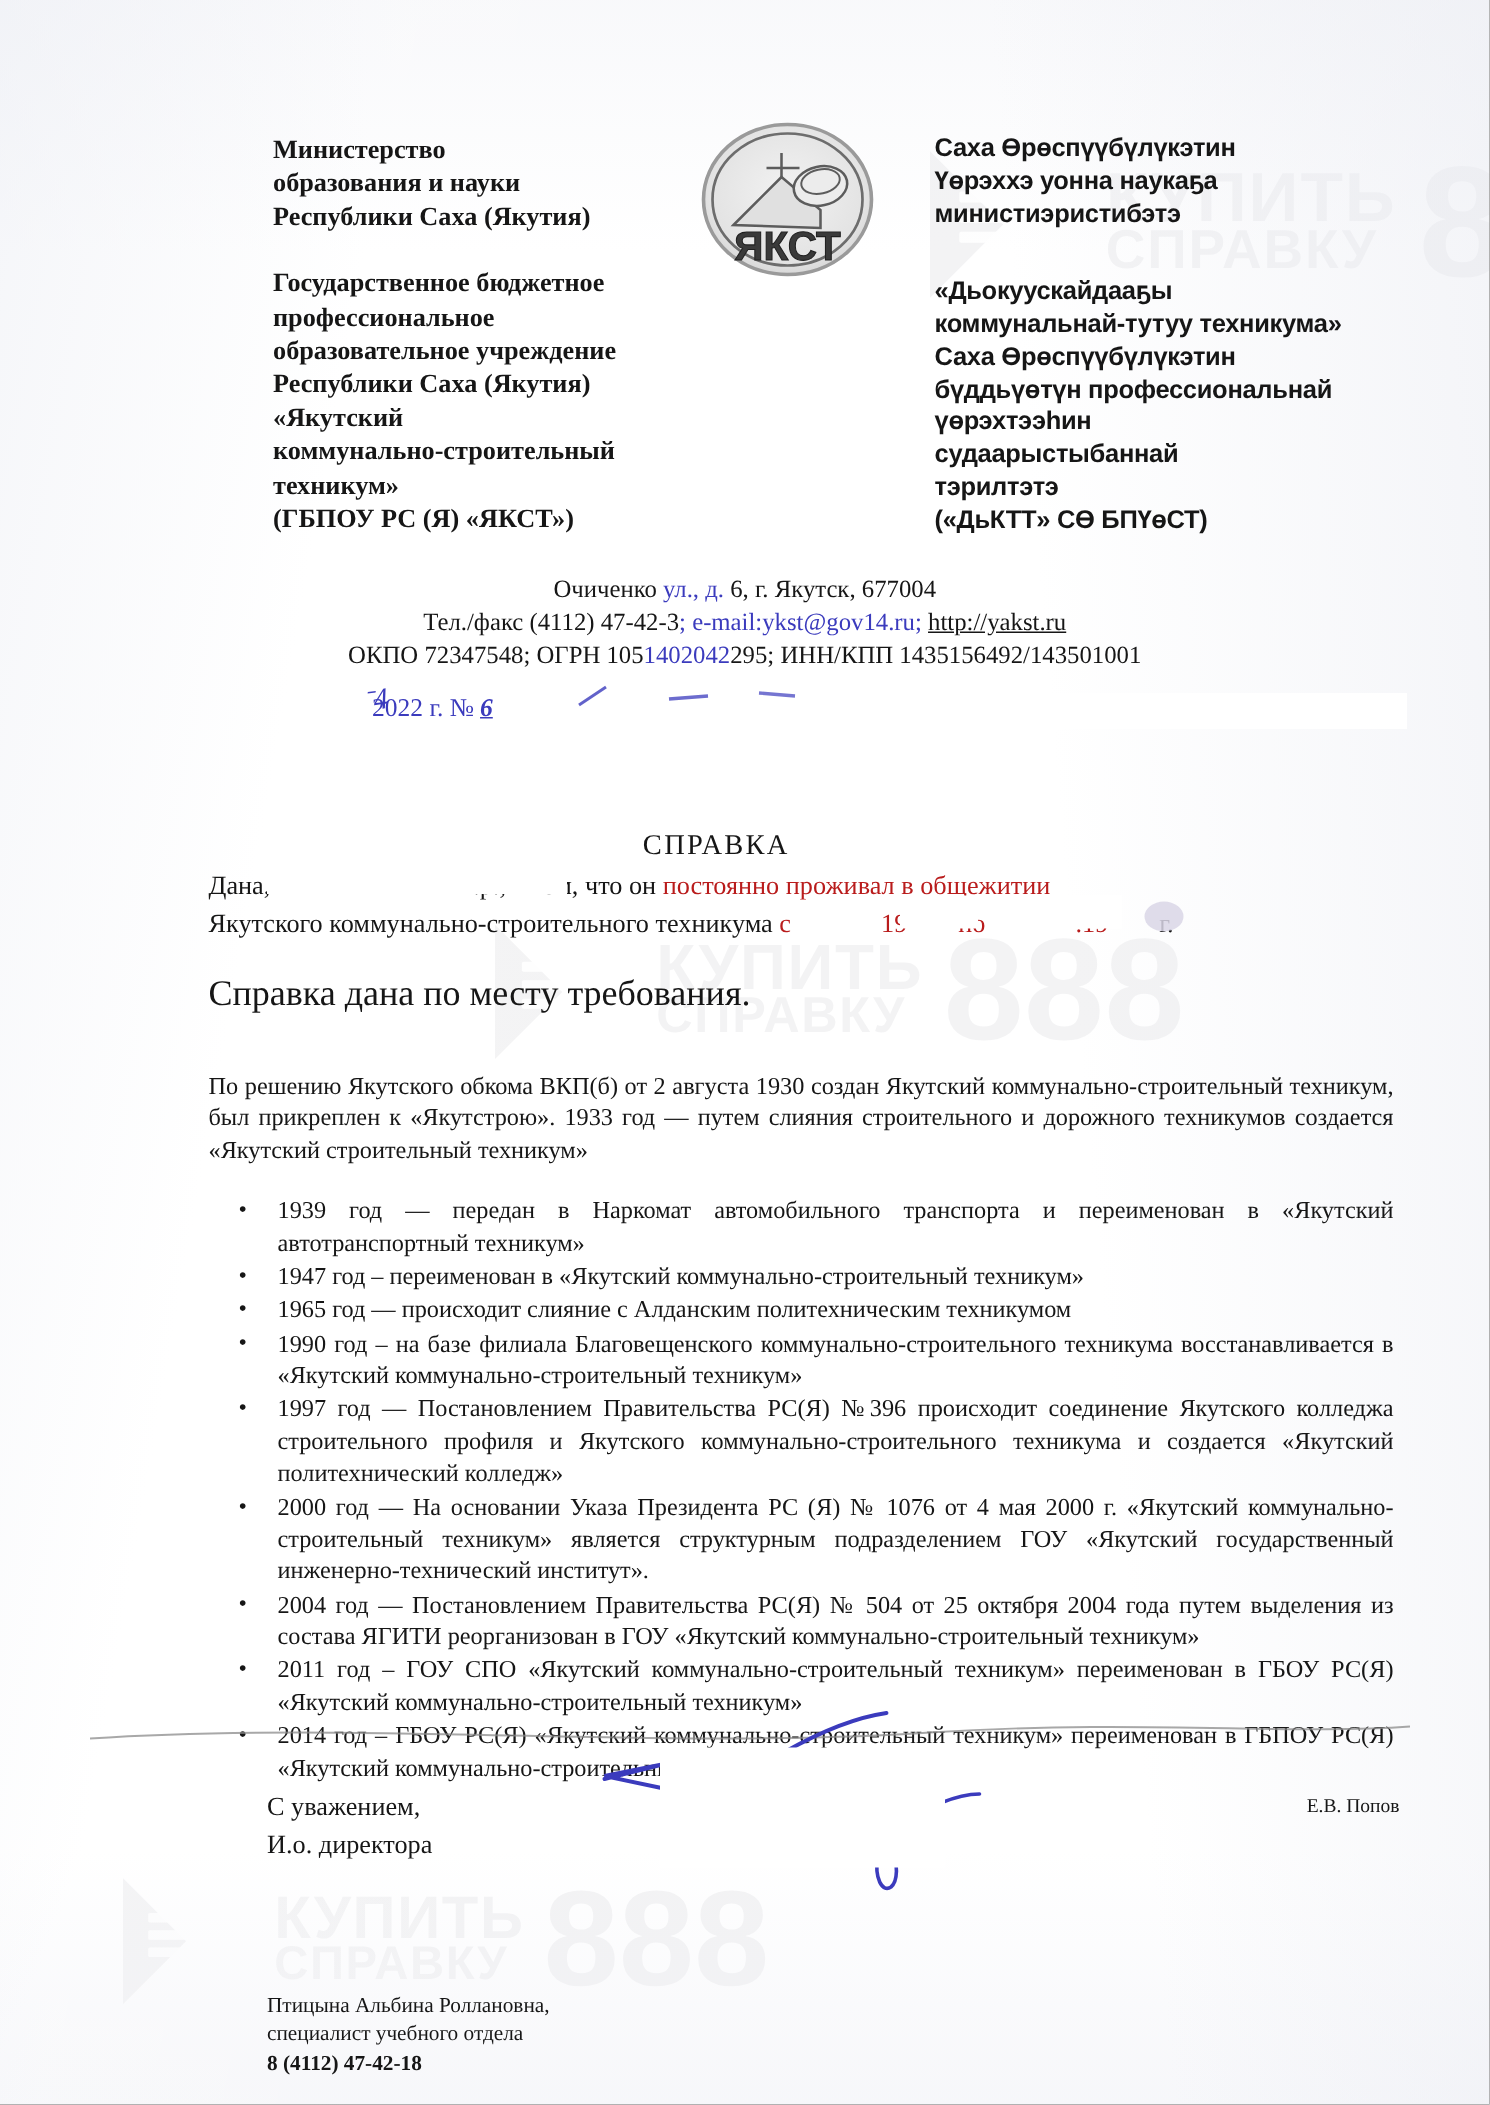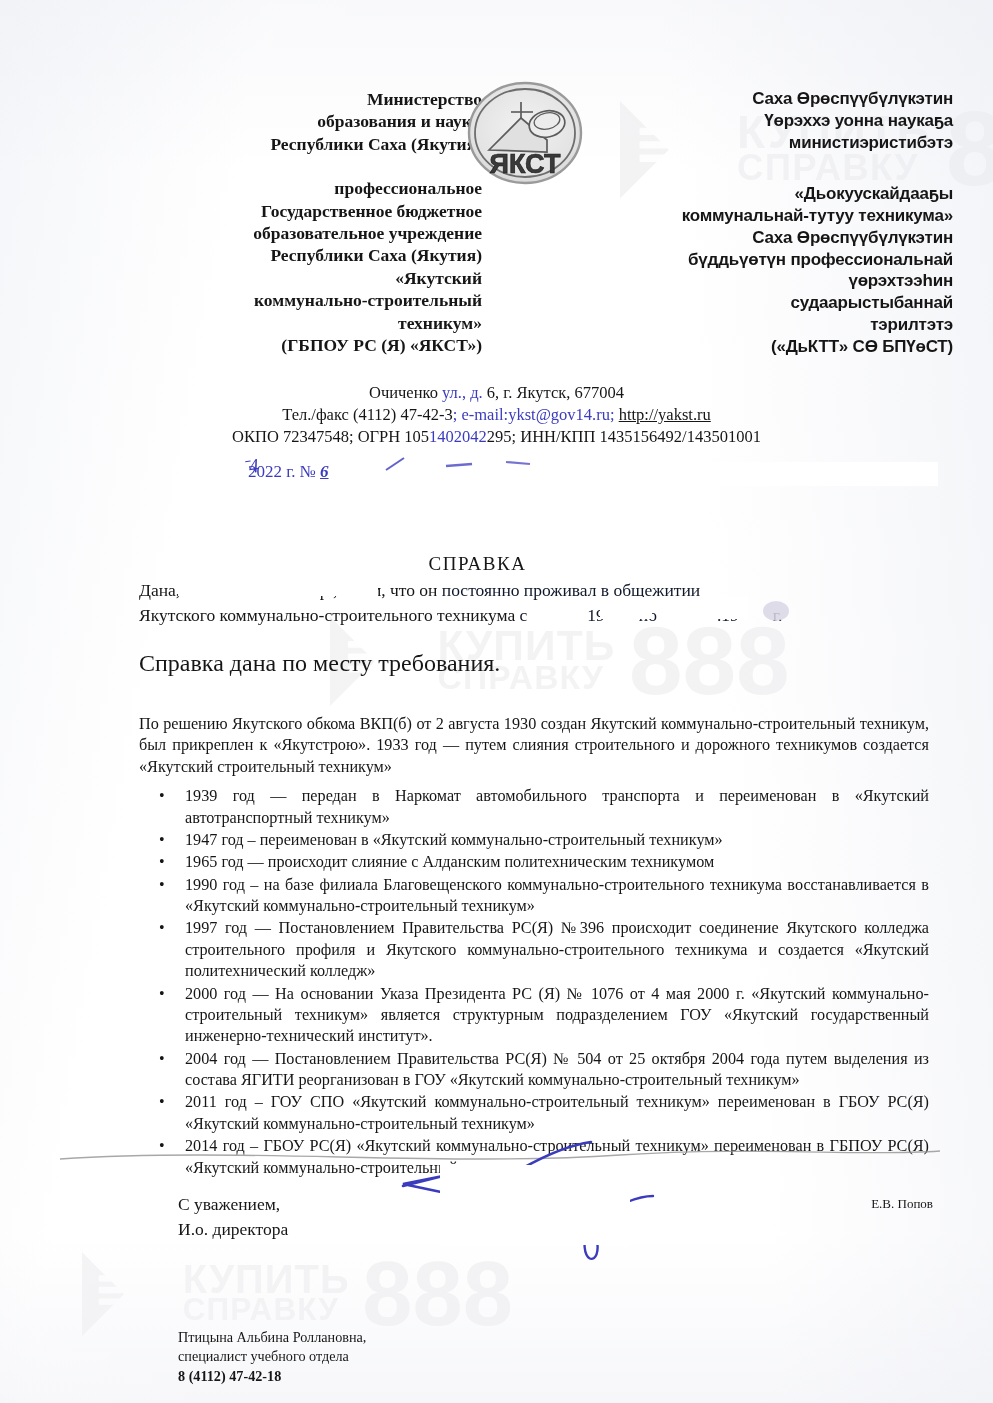--- a/index.html
+++ b/index.html
@@ -95,21 +95,21 @@
     top: 88px;
     left: 0;
     width: 993px;
     z-index: 3;
     display: flex;
     justify-content: space-between;
     align-items: flex-start;
   }
   .hdr-col {
     font-weight: bold;
-    text-align: right;
+    text-align: left;
     line-height: 1.28;
   }
   .hdr-left {
     width: 300px;
     margin-left: 182px;
     font-size: 17.5px;
     font-family: "Liberation Serif", "DejaVu Serif", serif;
   }
   .hdr-right {
     width: 330px;
@@ -193,21 +193,21 @@
     top: 578px;
     left: 139px;
     width: 800px;
     font-size: 17.5px;
     line-height: 1.42;
     z-index: 3;
   }
   .gap-sm { display: inline-block; width: 96px; }
   .gap-xs { display: inline-block; width: 34px; }
   .gap-md { display: inline-block; width: 60px; }
-  .purple { color: #0f172a; }
+  .purple { color: #b91c1c; }
 
   .requirement {
     position: absolute;
     top: 650px;
     left: 139px;
     font-size: 24px;
     z-index: 3;
   }
 
   
@@ -216,21 +216,21 @@
     top: 714px;
     left: 139px;
     width: 790px;
     font-size: 16.2px;
     line-height: 1.32;
     text-align: justify;
     z-index: 3;
   }
   .body-text p { margin: 0; }
   ul.history {
-    margin: 8px 0 0 0;
+    margin: 19px 0 0 0;
     padding-left: 46px;
     list-style: none;
   }
   ul.history li {
     position: relative;
     margin-bottom: 1px;
     text-align: justify;
     padding-left: 0;
   }
   ul.history li::before {
@@ -348,22 +348,22 @@
 
   <div class="header">
 
     <div class="hdr-col hdr-left">
       <div>
         <div>Министерство</div>
         <div>образования и науки</div>
         <div>Республики Саха (Якутия)</div>
       </div>
       <div class="hdr-block2">
+        <div>Государственное бюджетное</div>
         <div>профессиональное</div>
-        <div>Государственное бюджетное</div>
         <div>образовательное учреждение</div>
         <div>Республики Саха (Якутия)</div>
         <div>«Якутский</div>
         <div>коммунально-строительный</div>
         <div>техникум»</div>
         <div>(ГБПОУ РС (Я) «ЯКСТ»)</div>
       </div>
     </div>
 
     <div class="hdr-col hdr-right">

